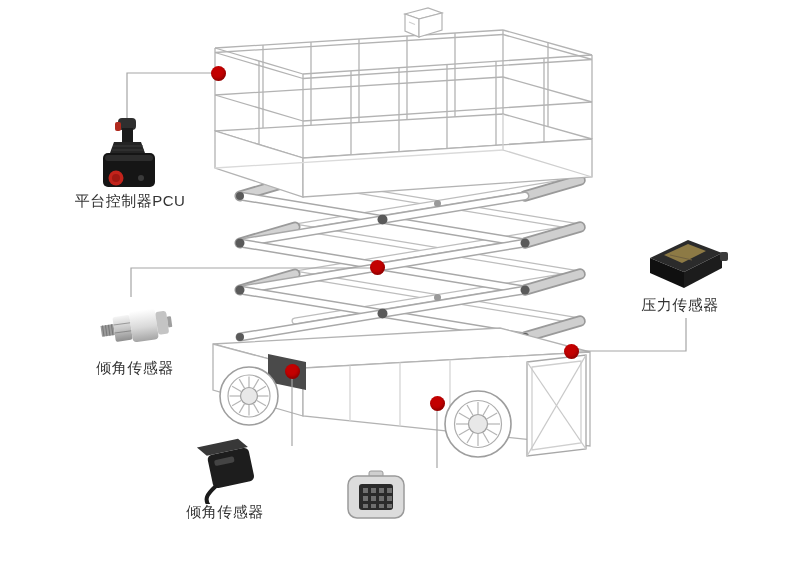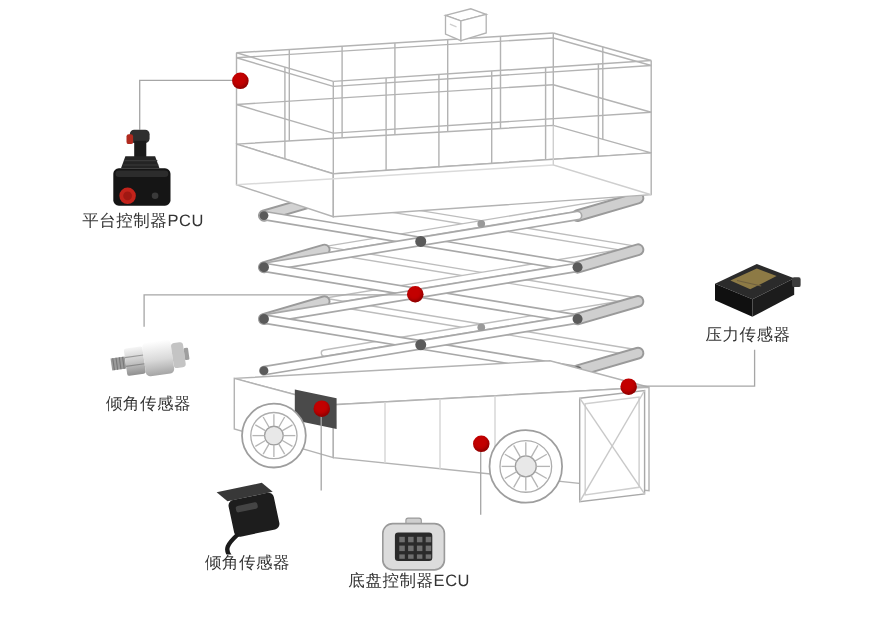--- a/index.html
+++ b/index.html
@@ -294,15 +294,14 @@
       <line x1="28" y1="33" x2="50" y2="38" stroke="#6f6040" stroke-width="1"></line>
       <path d="M8,36 L42,50 L42,66 L8,51 Z" fill="#101010"></path>
       <path d="M42,50 L80,31 L80,46 L42,66 Z" fill="#1c1c1c"></path>
       <rect x="78" y="30" width="8" height="9" rx="2" fill="#3c3c3c"></rect>
     </svg>
   </div>
 
   <div class="callout-label" style="left:130px;top:192px">平台控制器PCU</div>
   <div class="callout-label" style="left:135px;top:359px">倾角传感器</div>
   <div class="callout-label" style="left:225px;top:503px">倾角传感器</div>
-  <div class="callout-label" style="left:372px;top:520px">底盘控制器ECU</div>
   <div class="callout-label" style="left:680px;top:296px">压力传感器</div>
 </div>
 
 </body></html>

